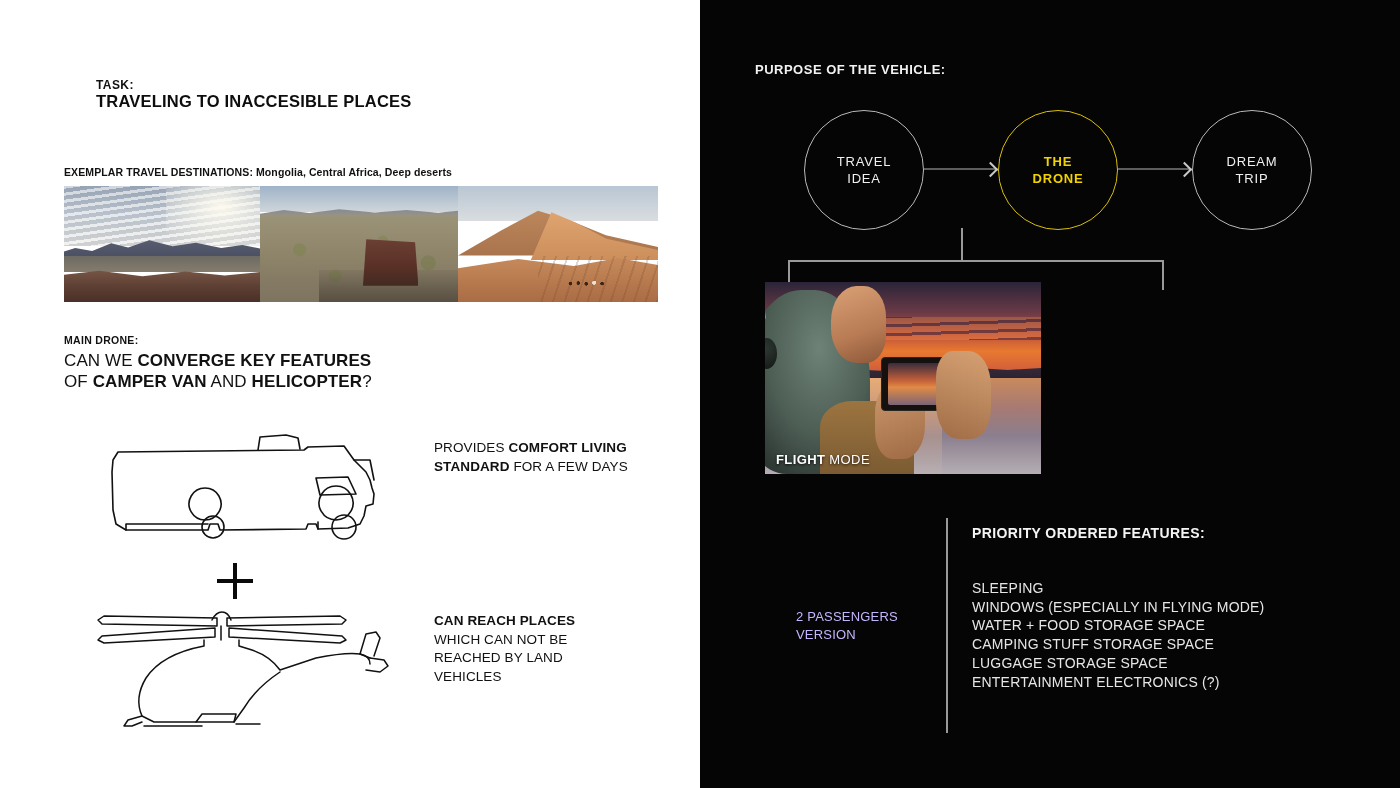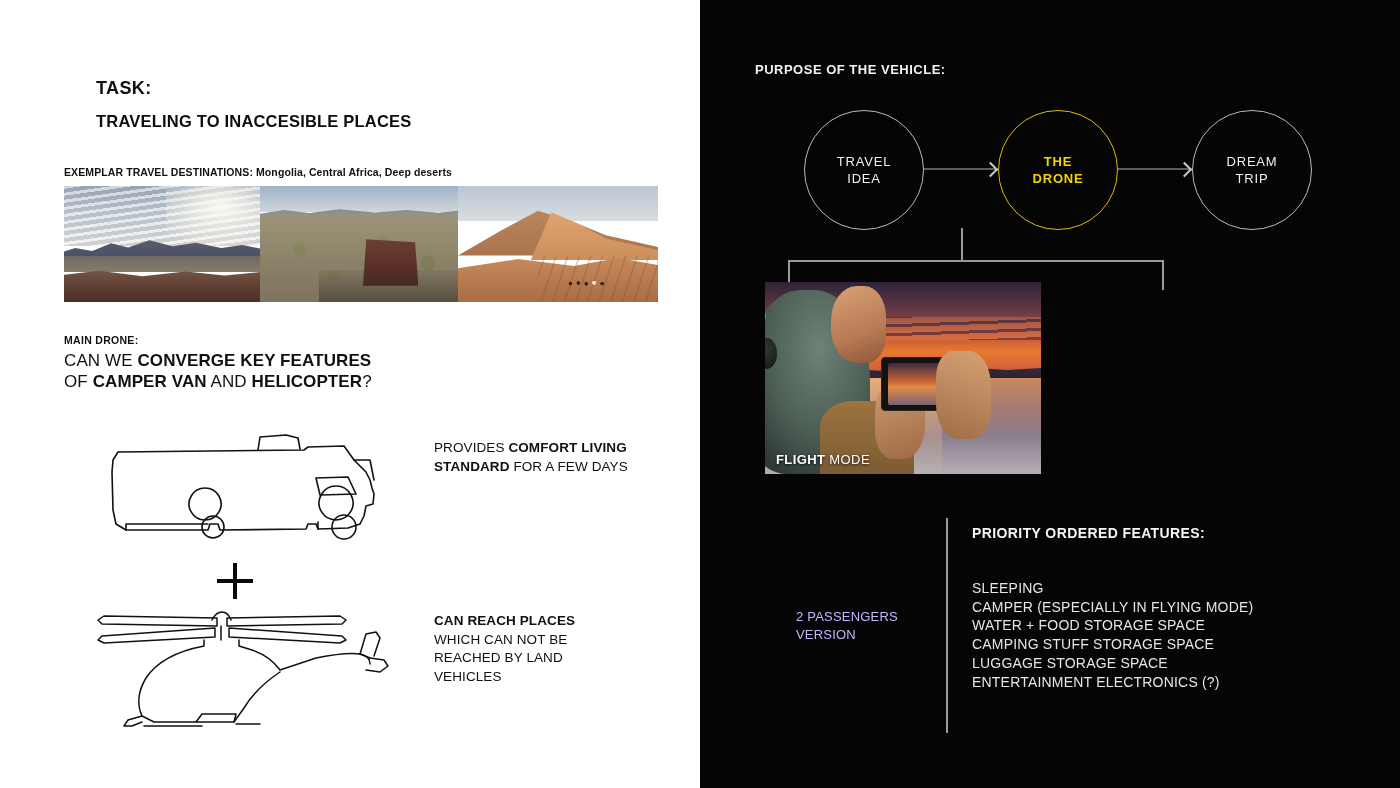--- a/index.html
+++ b/index.html
@@ -31,25 +31,24 @@
   .panel-right {
     position: relative;
     width: 700px;
     height: 788px;
     background: #050505;
     flex: 0 0 700px;
   }
 
   .hdr-block { position: absolute; }
   .hdr-label {
-    font-size: 18px;
+    font-size: 12px;
     font-weight: bold;
     letter-spacing: 0.4px;
     color: #111;
-    margin-bottom: 13px;
   }
   .hdr-value {
     font-size: 16.5px;
     font-weight: bold;
     letter-spacing: 0.2px;
     color: #0d0d0d;
     white-space: nowrap;
   }
 
   .dest-caption {
@@ -635,20 +634,20 @@
         </div>
       </div>
 
     </div>
 
     <div class="features-rule"></div>
     <div class="passengers">2 PASSENGERS VERSION</div>
     <div class="features-title">PRIORITY ORDERED FEATURES:</div>
     <ul class="features-list">
       <li>SLEEPING</li>
-      <li>CAMPER (ESPECIALLY IN FLYING MODE)</li>
+      <li>WINDOWS (ESPECIALLY IN FLYING MODE)</li>
       <li>WATER + FOOD STORAGE SPACE</li>
       <li>CAMPING STUFF STORAGE SPACE</li>
       <li>LUGGAGE STORAGE SPACE</li>
       <li>ENTERTAINMENT ELECTRONICS (?)</li>
     </ul>
   </section>
 </div>
 
 </body></html>

